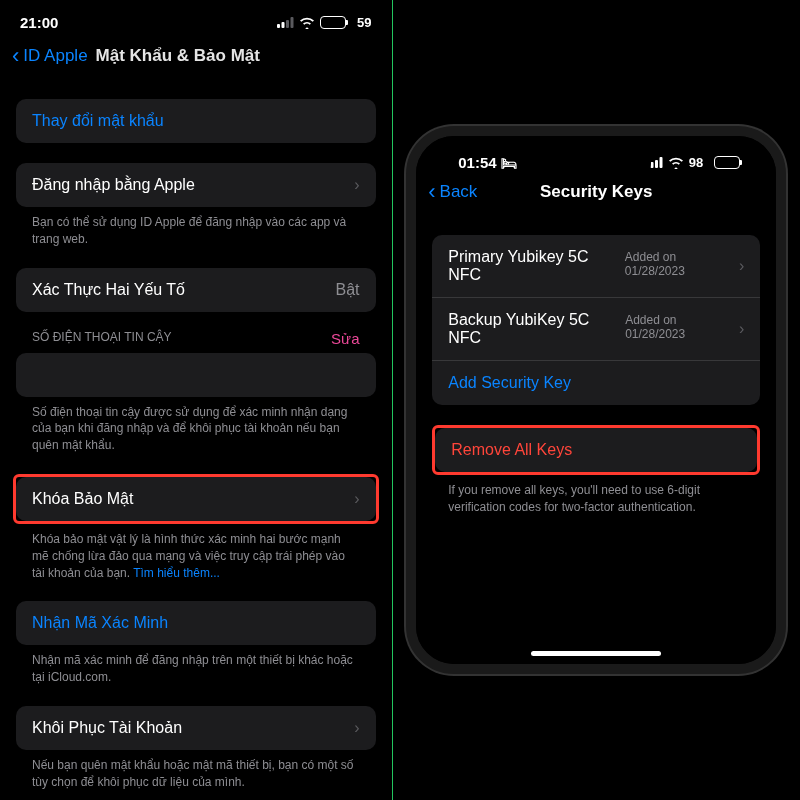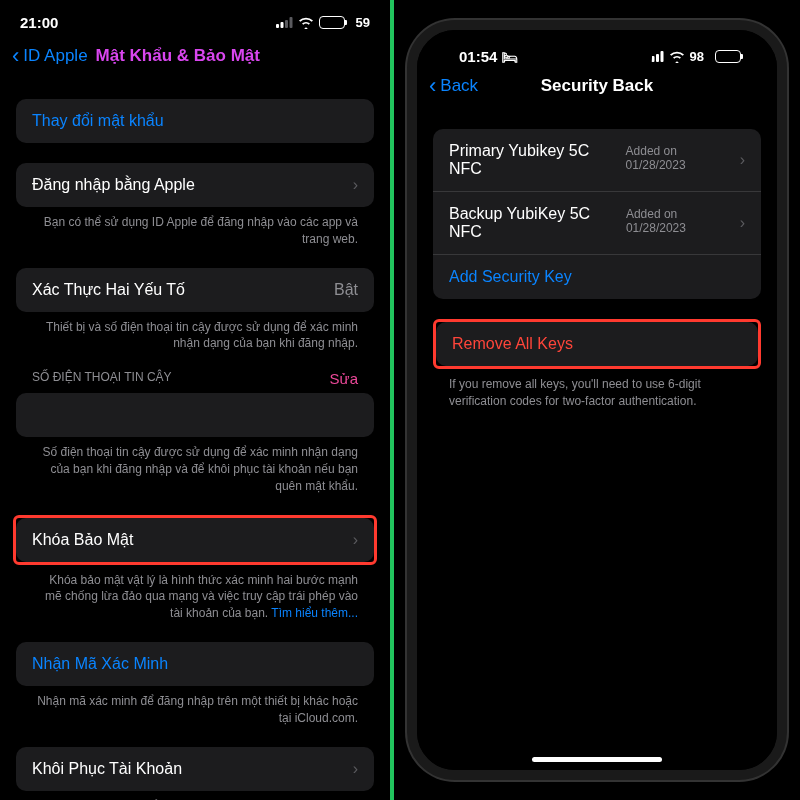--- a/index.html
+++ b/index.html
@@ -1,40 +1,40 @@
 <!DOCTYPE html>
 <html><head>
   <meta charset="utf-8">
   <style>
     * { margin: 0; padding: 0; box-sizing: border-box; font-family: -apple-system, BlinkMacSystemFont, 'Segoe UI', sans-serif; }
     body { background: #1a1a1a; display: flex; width: 800px; height: 800px; }
     .screen { flex: 1; background: #000; position: relative; overflow: hidden; }
-    .screen-left { border-right: 4px solid #22c55e; text-align: right; }
+    .screen-left { border-right: 1px solid #22c55e; }
     .screen-right { display: flex; align-items: center; justify-content: center; padding: 20px 8px; }
-    .phone-frame { width: 100%; max-width: 380px; background: #000; border-radius: 48px; border: 10px solid #1a1a1a; box-shadow: 0 0 0 2px #333; overflow: hidden; height: 760px; position: relative; }
+    .phone-frame { width: 100%; max-width: 380px; background: #000; border-radius: 48px; border: 10px solid #1a1a1a; box-shadow: 0 0 0 2px #333; overflow: hidden; height: 548px; position: relative; }
     .phone-inner { background: #000; height: 100%; position: relative; }
     
     
     .status-bar { display: flex; justify-content: space-between; align-items: center; padding: 14px 20px 8px; color: #fff; font-size: 15px; font-weight: 600; }
     .status-right { display: flex; align-items: center; gap: 5px; }
     .signal-icon, .wifi-icon { display: inline-flex; align-items: center; }
     .battery { display: inline-flex; align-items: center; gap: 11px; }
     .battery-pill { border: 1.5px solid #fff; border-radius: 4px; width: 26px; height: 13px; position: relative; padding: 1px; }
     .battery-pill::after { content: ''; position: absolute; right: -3px; top: 3px; width: 2px; height: 5px; background: #fff; border-radius: 0 1px 1px 0; }
     .battery-fill { background: #fff; height: 100%; border-radius: 2px; }
     .battery-text { font-size: 13px; font-weight: 600; }
     
     
     .dynamic-island { position: absolute; top: 12px; left: 50%; transform: translateX(-50%); width: 110px; height: 30px; background: #000; border-radius: 20px; z-index: 10; }
     
     
     .nav-header { display: flex; align-items: center; padding: 6px 12px 12px; position: relative; }
     .back-btn { color: #0a84ff; display: flex; align-items: center; font-size: 17px; gap: 4px; }
     .nav-title { position: absolute; left: 50%; transform: translateX(-50%); color: #fff; font-size: 17px; font-weight: 600; }
-    .nav-title-left { color: #d946ef; font-size: 17px; font-weight: 600; margin-left: 8px; }
+    .nav-title-left { color: #e5e5e5; font-size: 17px; font-weight: 600; margin-left: 8px; }
     .chevron-left { font-size: 22px; line-height: 1; }
     
     
     .content { padding: 0 16px; }
     .cell-group { margin-top: 20px; }
     .cell { background: #1c1c1e; padding: 13px 16px; color: #fff; font-size: 16px; display: flex; align-items: center; justify-content: space-between; border-bottom: 0.5px solid #38383a; }
     .cell:first-child { border-top-left-radius: 10px; border-top-right-radius: 10px; }
     .cell:last-child { border-bottom-left-radius: 10px; border-bottom-right-radius: 10px; border-bottom: none; }
     .cell.single { border-radius: 10px; border-bottom: none; }
     .cell-blue { color: #0a84ff; }
@@ -110,21 +110,20 @@
         <span class="chevron-right">›</span>
       </div>
       <div class="footer-text">Bạn có thể sử dụng ID Apple để đăng nhập vào các app và trang web.</div>
     </div>
 
     <div class="cell-group">
       <div class="cell single">
         <span>Xác Thực Hai Yếu Tố</span>
         <span class="cell-detail">Bật</span>
       </div>
-      <div class="footer-text">Thiết bị và số điện thoại tin cậy được sử dụng để xác minh nhận dạng của bạn khi đăng nhập.</div>
     </div>
 
     <div class="header-text">
       <span>SỐ ĐIỆN THOẠI TIN CẬY</span>
       <span class="header-edit">Sửa</span>
     </div>
     <div class="empty-cell"></div>
     <div class="footer-text">Số điện thoại tin cậy được sử dụng để xác minh nhận dạng của bạn khi đăng nhập và để khôi phục tài khoản nếu bạn quên mật khẩu.</div>
 
     <div class="cell-group">
@@ -184,21 +183,21 @@
             <span class="battery-pill"><span class="battery-fill" style="width:98%"></span></span>
           </span>
         </div>
       </div>
 
       <div class="nav-header">
         <div class="back-btn">
           <span class="chevron-left">‹</span>
           <span>Back</span>
         </div>
-        <span class="nav-title">Security Back</span>
+        <span class="nav-title">Security Keys</span>
       </div>
 
       <div class="content">
         <div class="cell-group">
           <div class="cell">
             <div class="cell-content">
               <span>Primary Yubikey 5C NFC</span>
               <span class="cell-sub">Added on 01/28/2023</span>
             </div>
             <span class="chevron-right">›</span>

